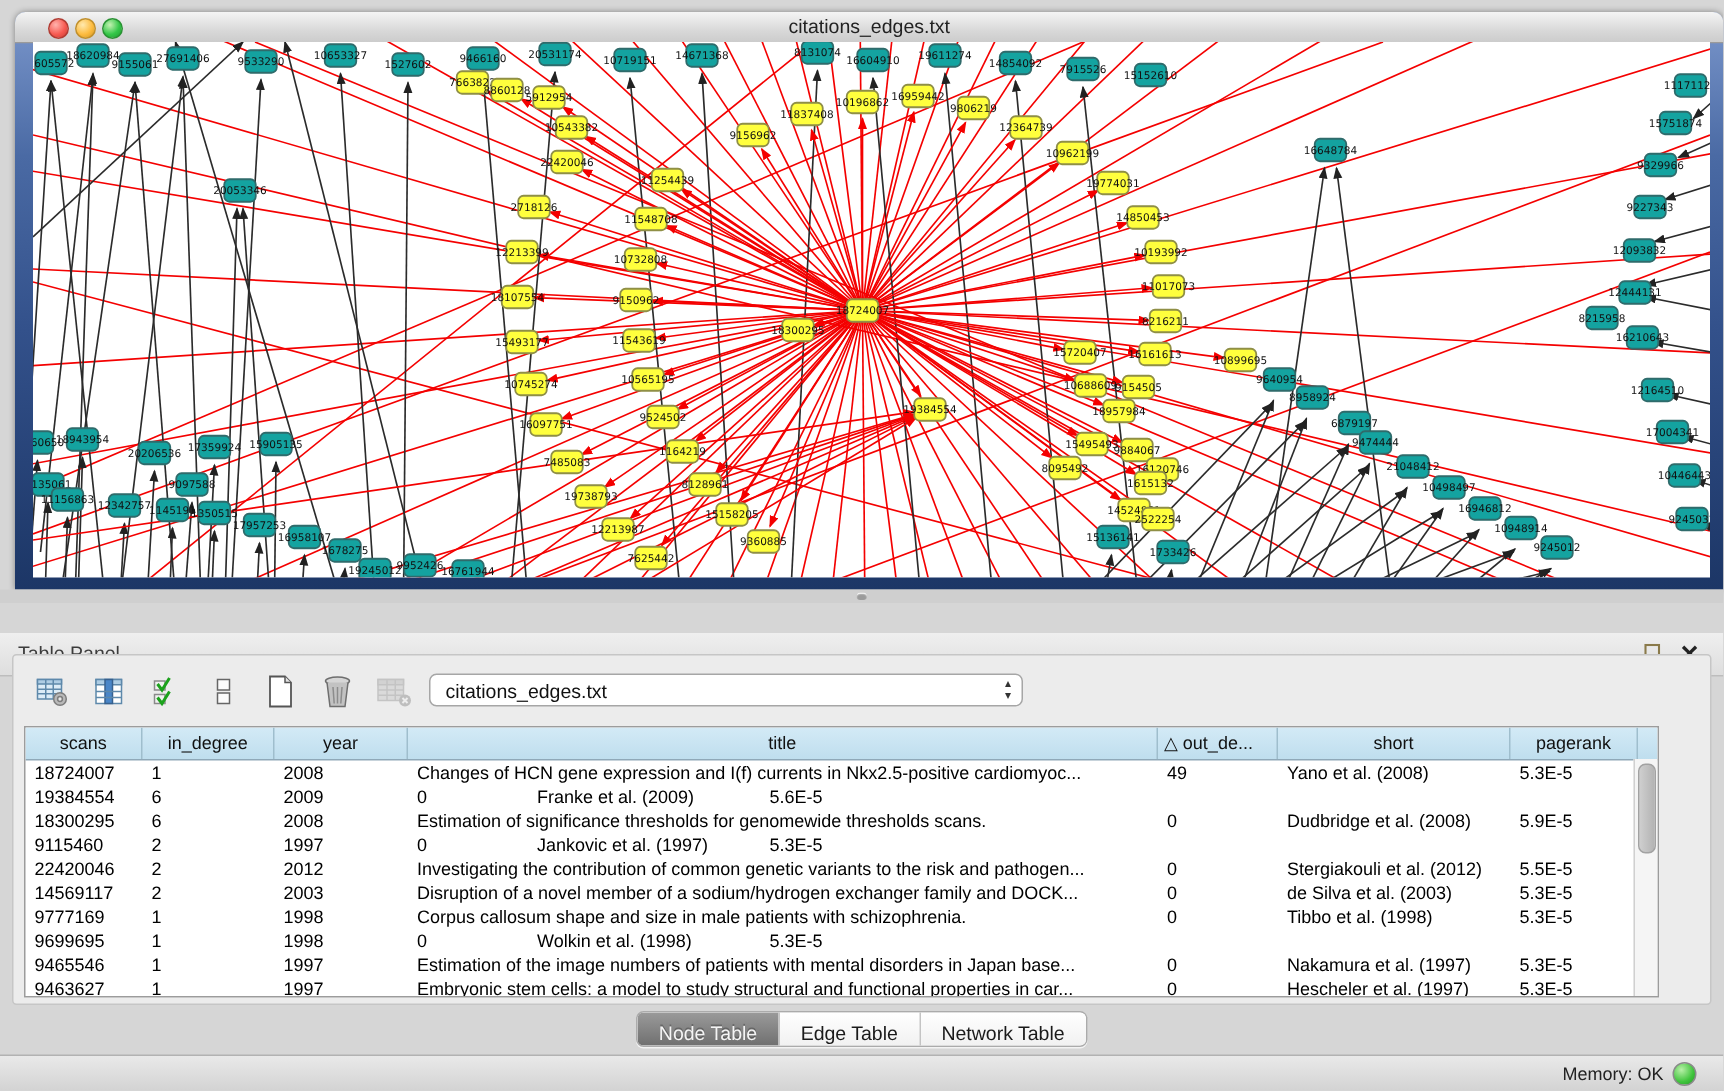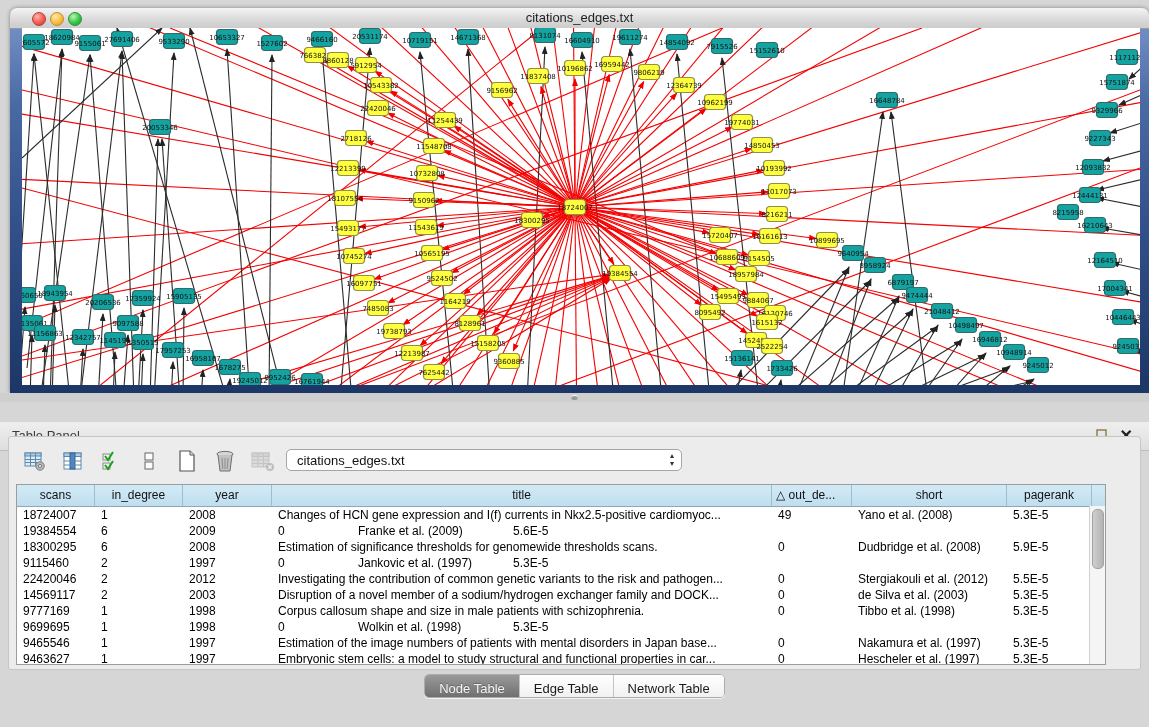--- a/index.html
+++ b/index.html
@@ -958,14 +958,18 @@
   </div>
 
   <div id="tabsbar">
     <div id="tabgroup">
       <div class="tab selected">Node Table</div>
       <div class="tab">Edge Table</div>
       <div class="tab">Network Table</div>
     </div>
   </div>
 
+  <div id="statusbar">
+    <span id="memlabel">Memory: OK</span>
+    <span id="memdot"></span>
+  </div>
 
 </div>
 
 </body></html>

